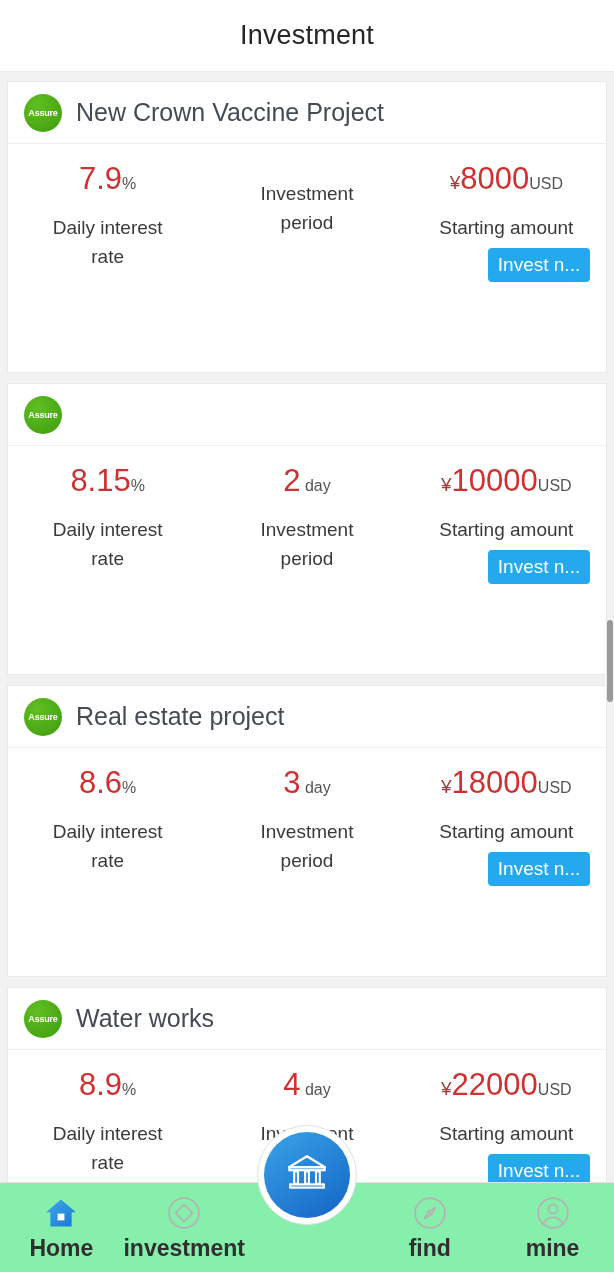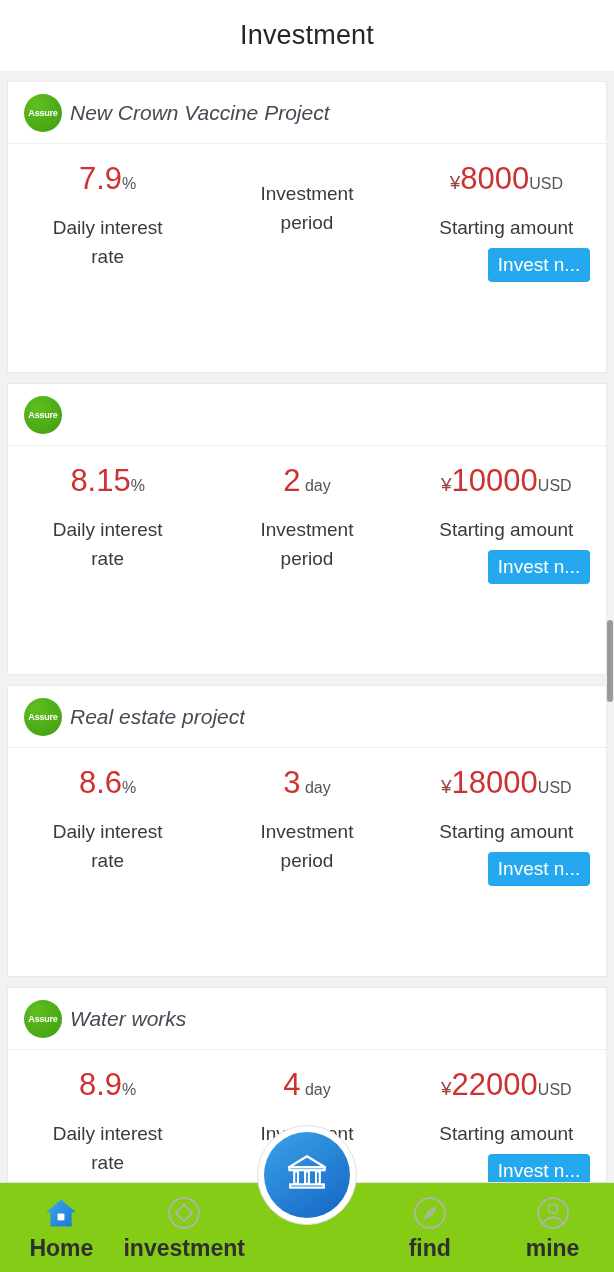--- a/index.html
+++ b/index.html
@@ -69,27 +69,26 @@
     font-size: 9px;
     font-weight: bold;
     display: flex;
     align-items: center;
     justify-content: center;
     flex: 0 0 auto;
     letter-spacing: -0.2px;
   }
 
   .card-title {
-    margin-left: 8px;
-    font-size: 21px;
+    margin-left: 14px;
+    font-size: 25px;
     color: #444b54;
     font-weight: 400;
     white-space: nowrap;
     overflow: hidden;
-    font-style: italic;
   }
 
   .card-body {
     position: relative;
     height: 228px;
     padding-top: 18px;
   }
 
   .stats-row {
     display: flex;
@@ -167,21 +166,21 @@
     border-radius: 3px;
   }
 
   
   .bottom-nav {
     position: absolute;
     left: 0;
     bottom: 0;
     width: 614px;
     height: 90px;
-    background: #84cc16;
+    background: #86efac;
     border-top: 1px solid #e4e4e4;
     display: flex;
     align-items: flex-start;
     padding-top: 10px;
   }
   .nav-item {
     flex: 1;
     display: flex;
     flex-direction: column;
     align-items: center;

